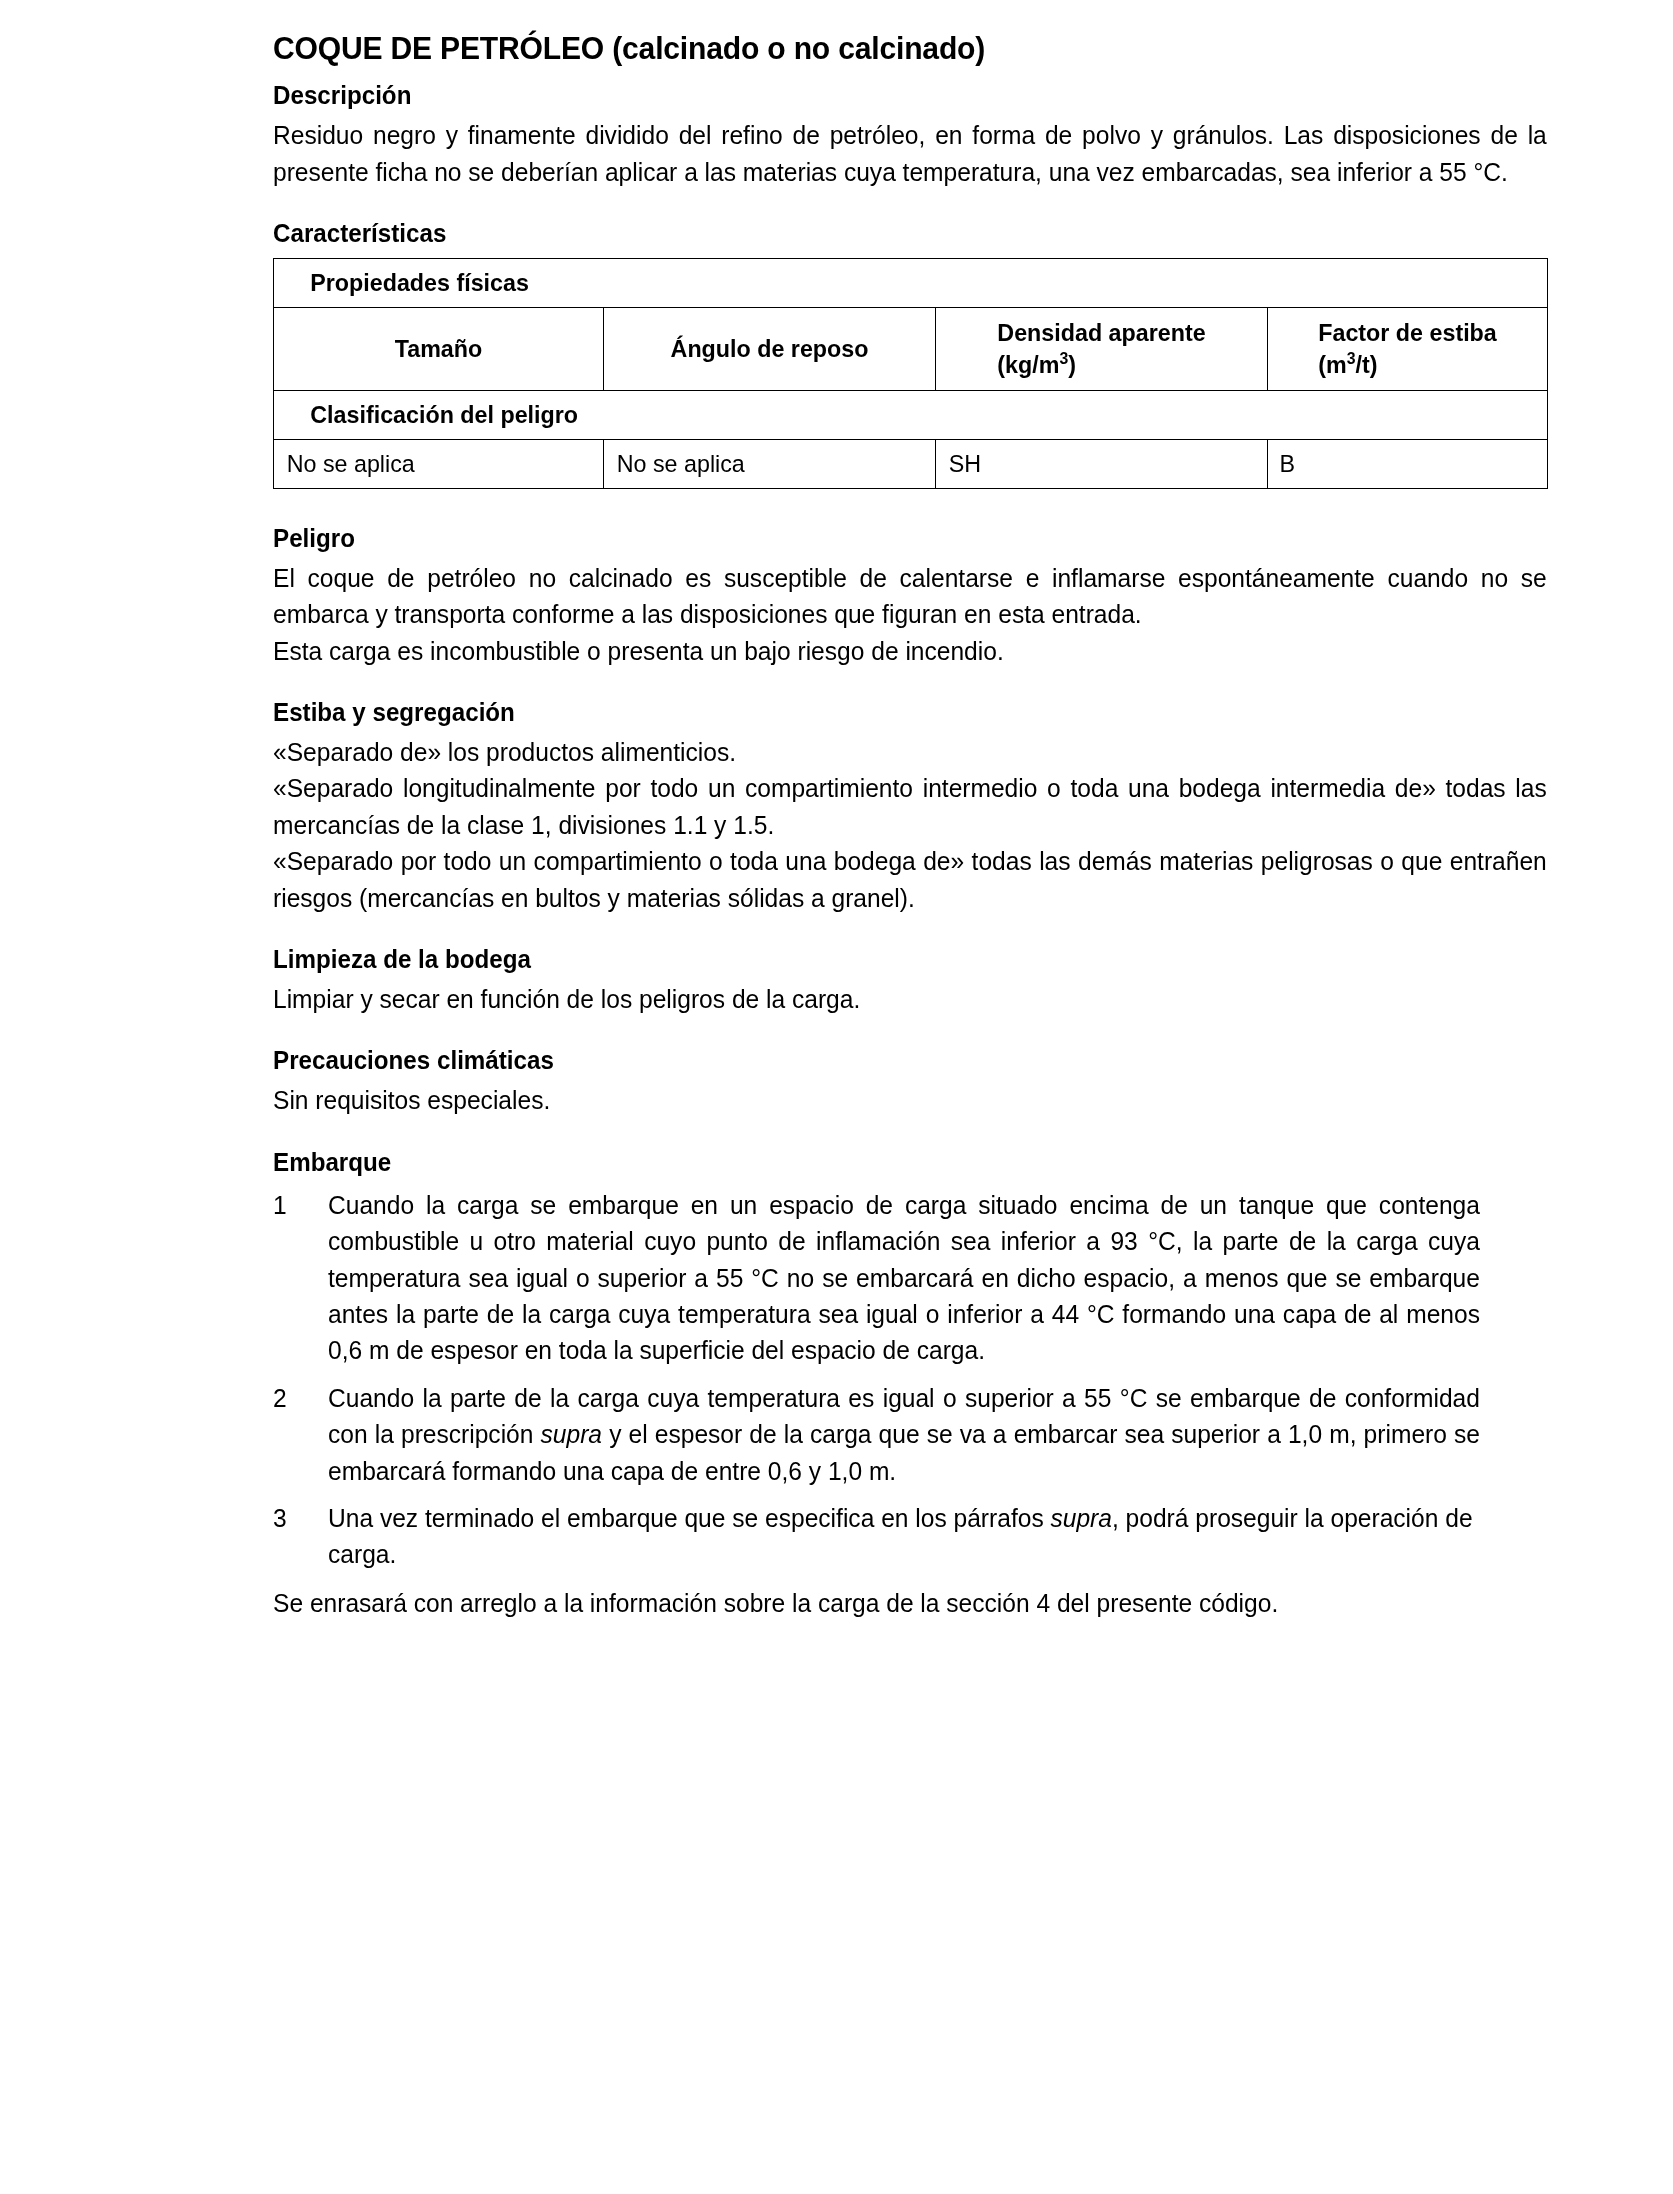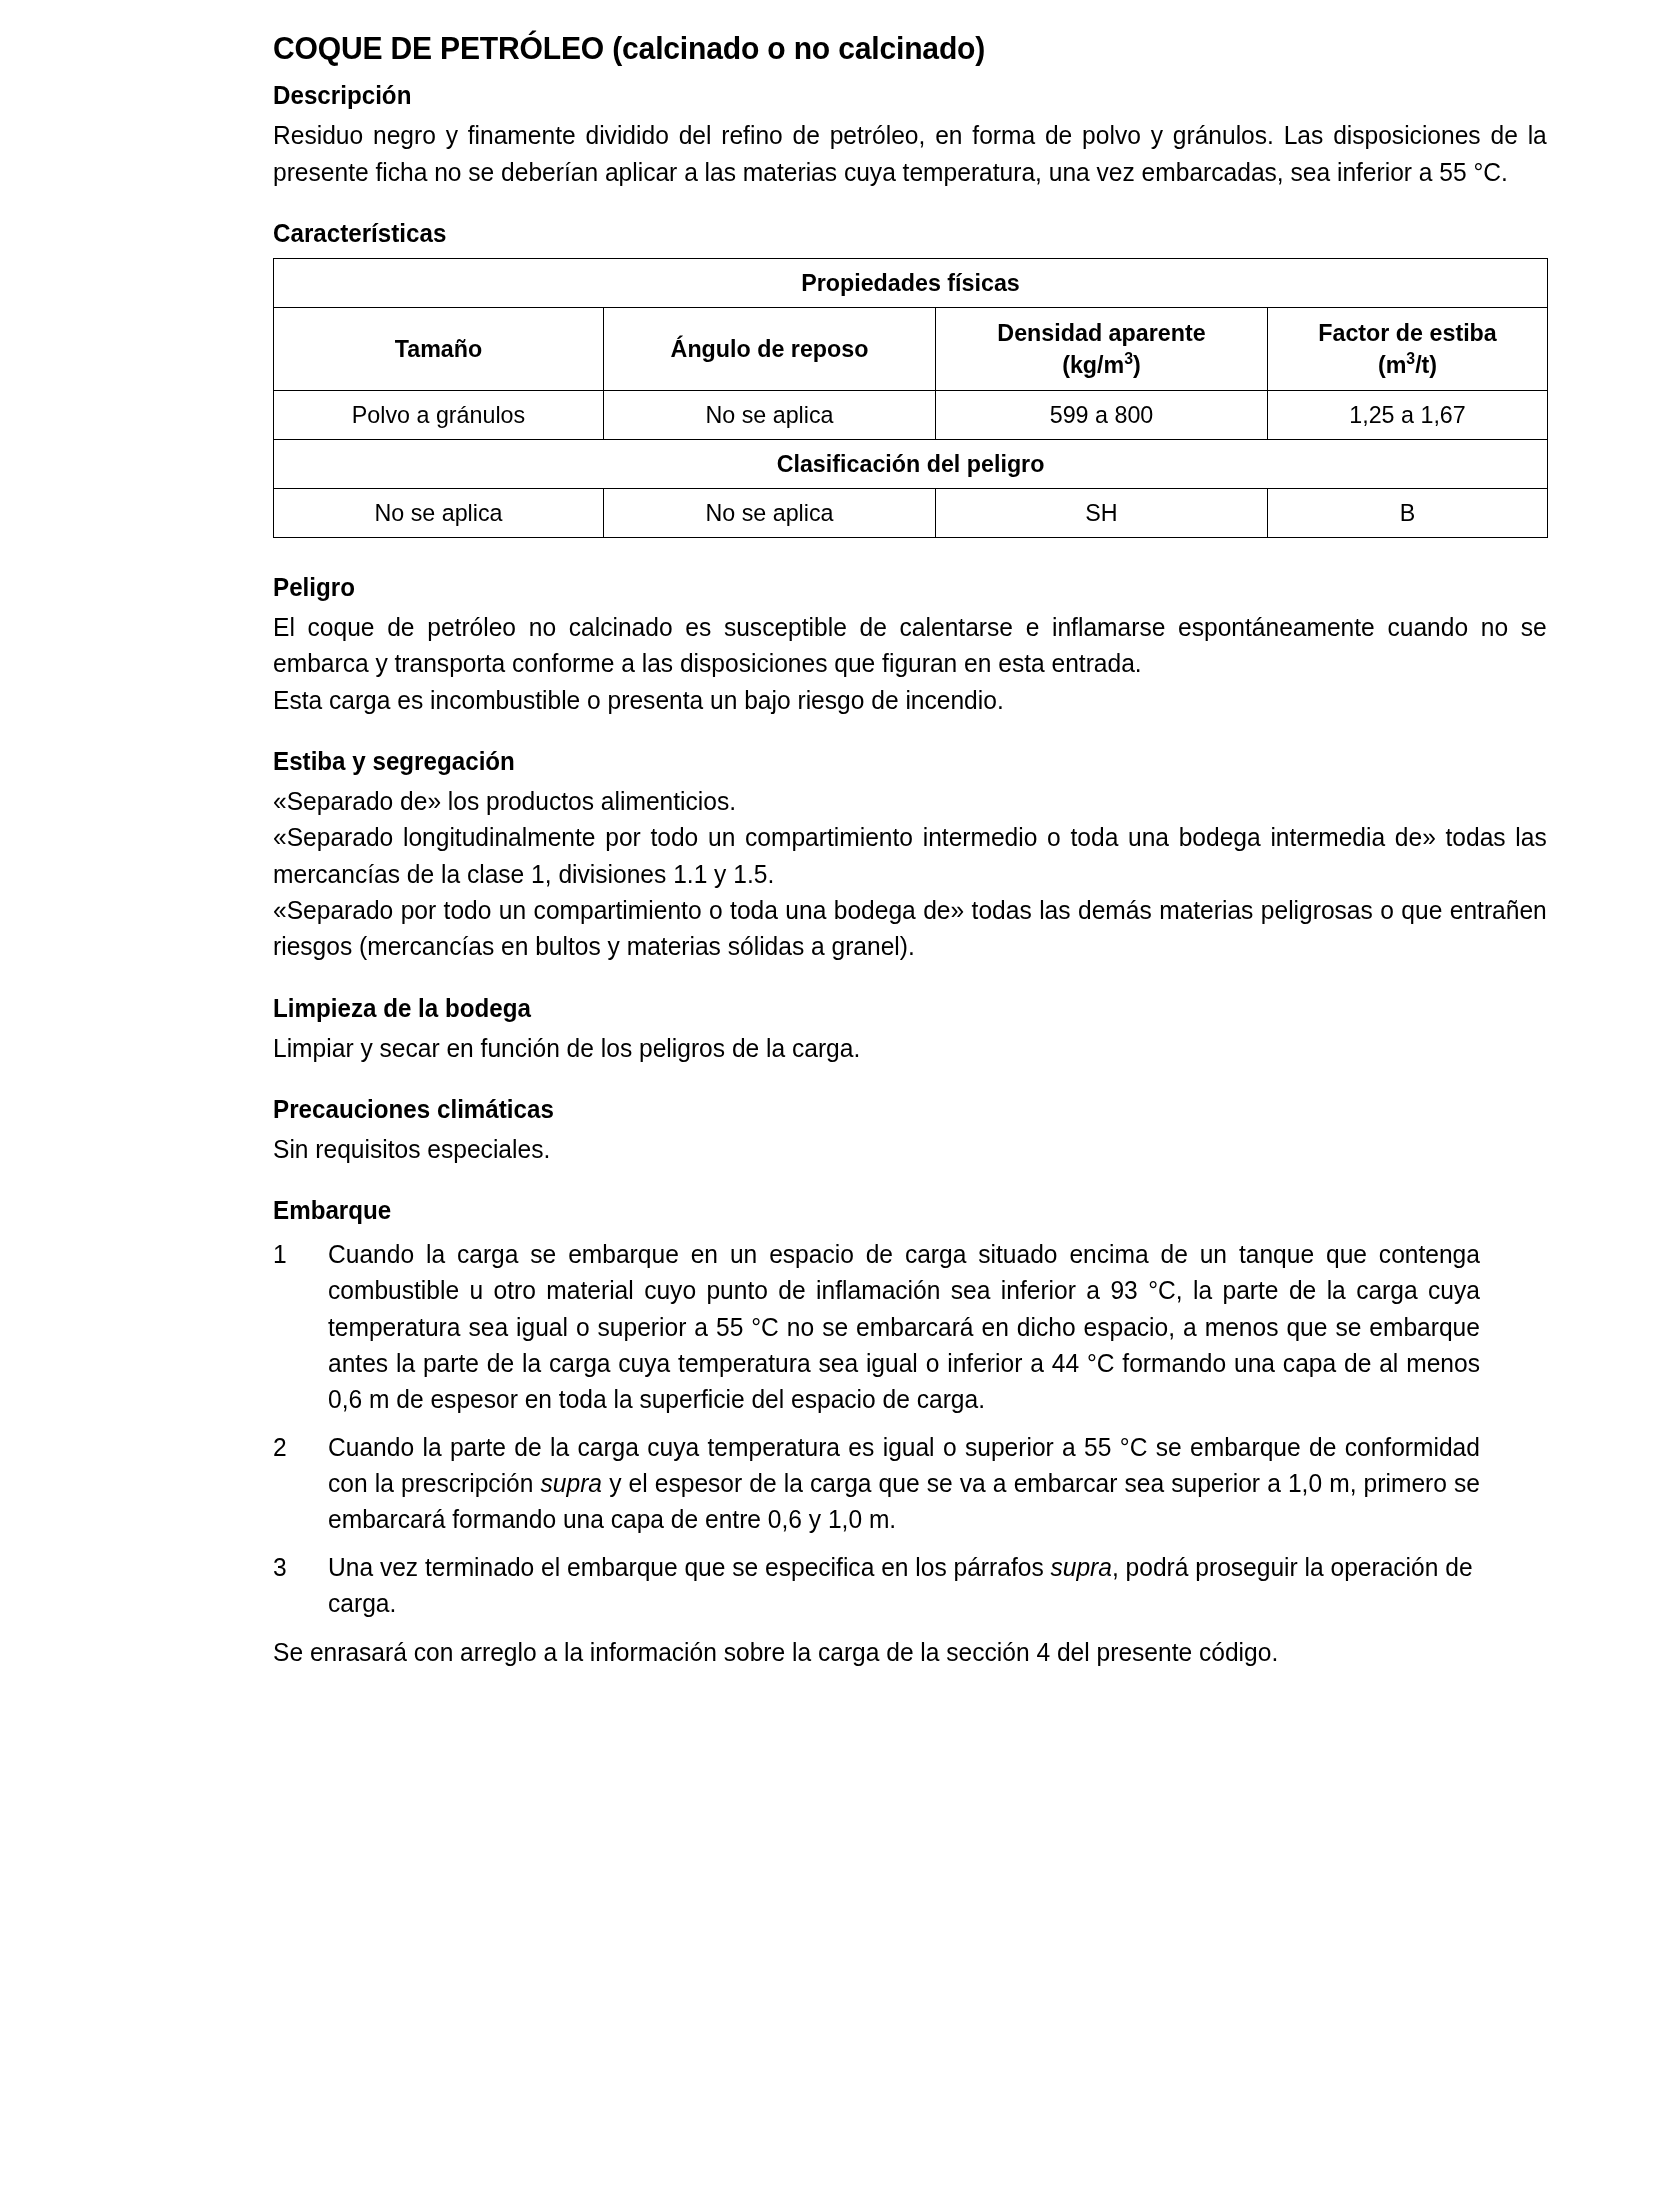--- a/index.html
+++ b/index.html
@@ -64,21 +64,21 @@
   table.props {
     border-collapse: collapse;
     width: 1274px;
     table-layout: fixed;
     margin: 0;
   }
   table.props td {
     border: 1.2px solid #000;
     padding: 0;
     vertical-align: middle;
-    text-align: center;
+    text-align: left;
   }
   table.props td .cellinner {
     font-family: "Liberation Sans", sans-serif;
     font-size: 24.5px;
     line-height: 1.30;
     padding: 8px 4.7px;
     transform: scaleX(0.95);
   }
   td.hdr .cellinner { font-weight: bold; }
   td.thick-top { border-top: 2.8px solid #000; }
@@ -166,34 +166,20 @@
             </div>
           </div>
         </td>
         <td class="hdr thick-top">
           <div class="cellinner">
             <div>
               <div>Factor de estiba</div>
               <div>(m<sup>3</sup>/t)</div>
             </div>
           </div>
-        </td>
-      </tr>
-      <tr class="row-data">
-        <td class="thick-top">
-          <div class="cellinner">Polvo a gránulos</div>
-        </td>
-        <td class="thick-top">
-          <div class="cellinner">No se aplica</div>
-        </td>
-        <td class="thick-top">
-          <div class="cellinner">599 a 800</div>
-        </td>
-        <td class="thick-top">
-          <div class="cellinner">1,25 a 1,67</div>
         </td>
       </tr>
       <tr class="h-band">
         <td class="hdr thick-top" colspan="4">
           <div class="cellinner">Clasificación del peligro</div>
         </td>
       </tr>
       <tr class="row-data">
         <td class="thick-top thick-bottom">
           <div class="cellinner">No se aplica</div>

